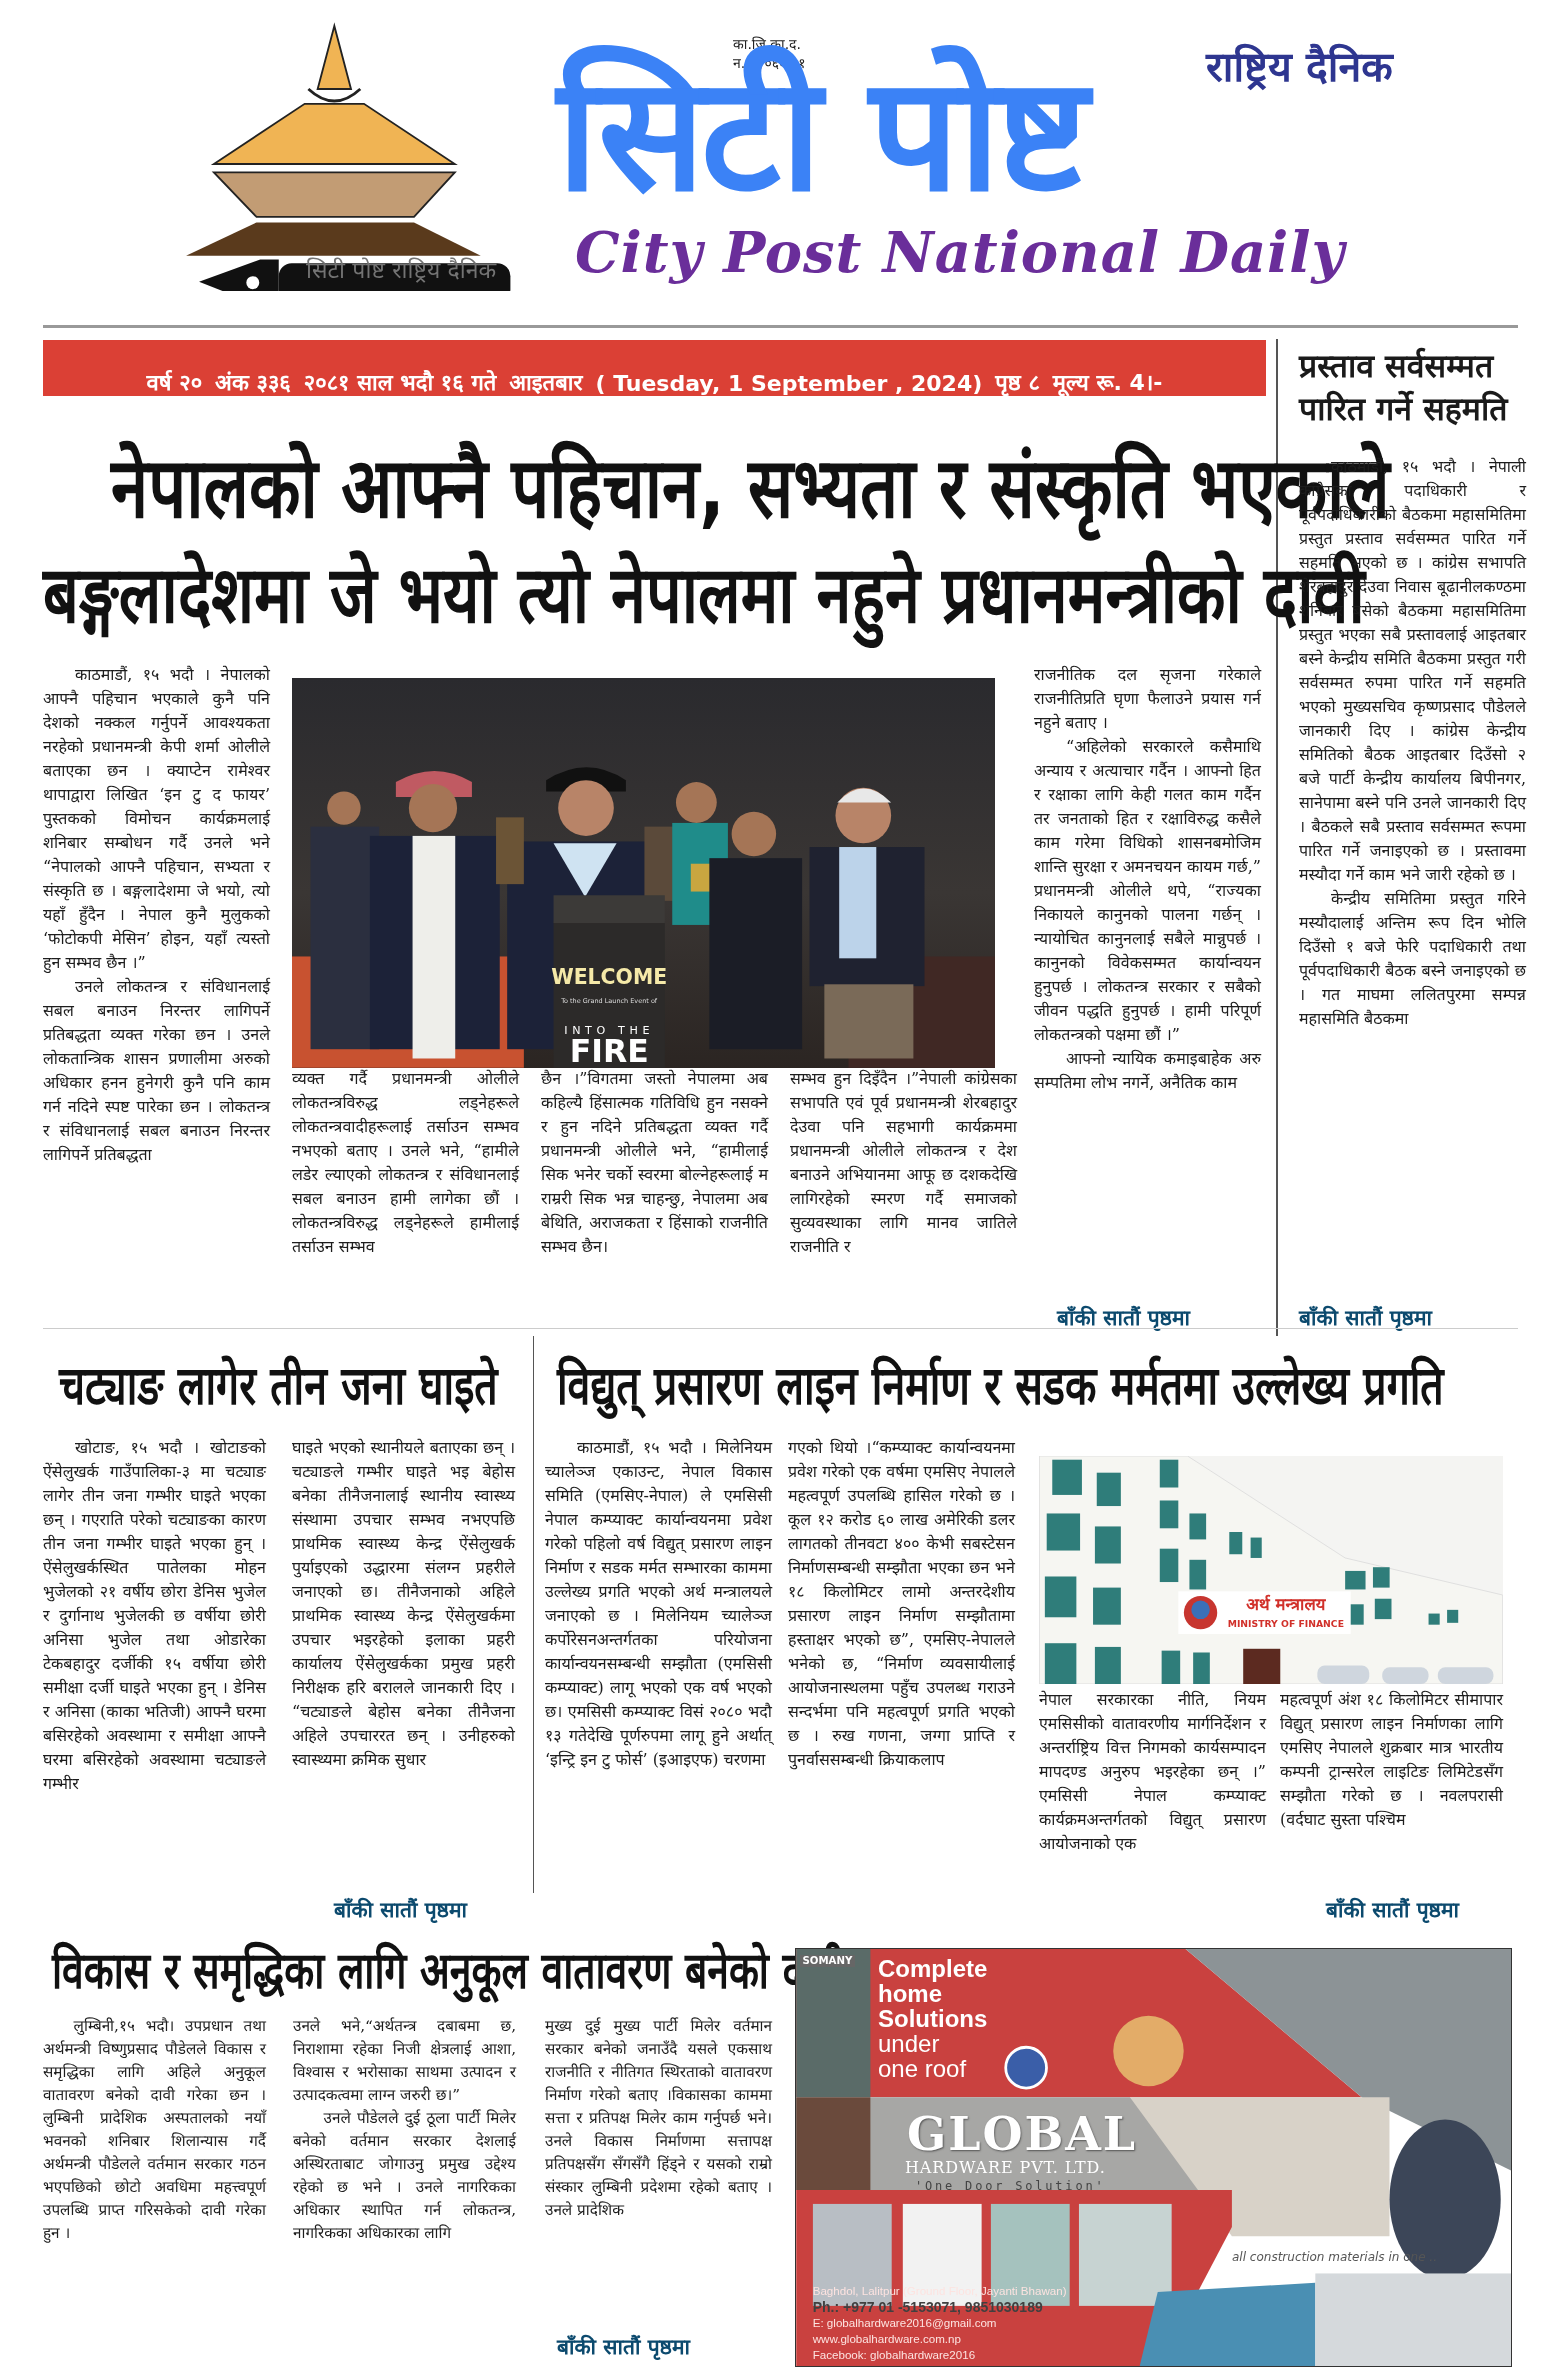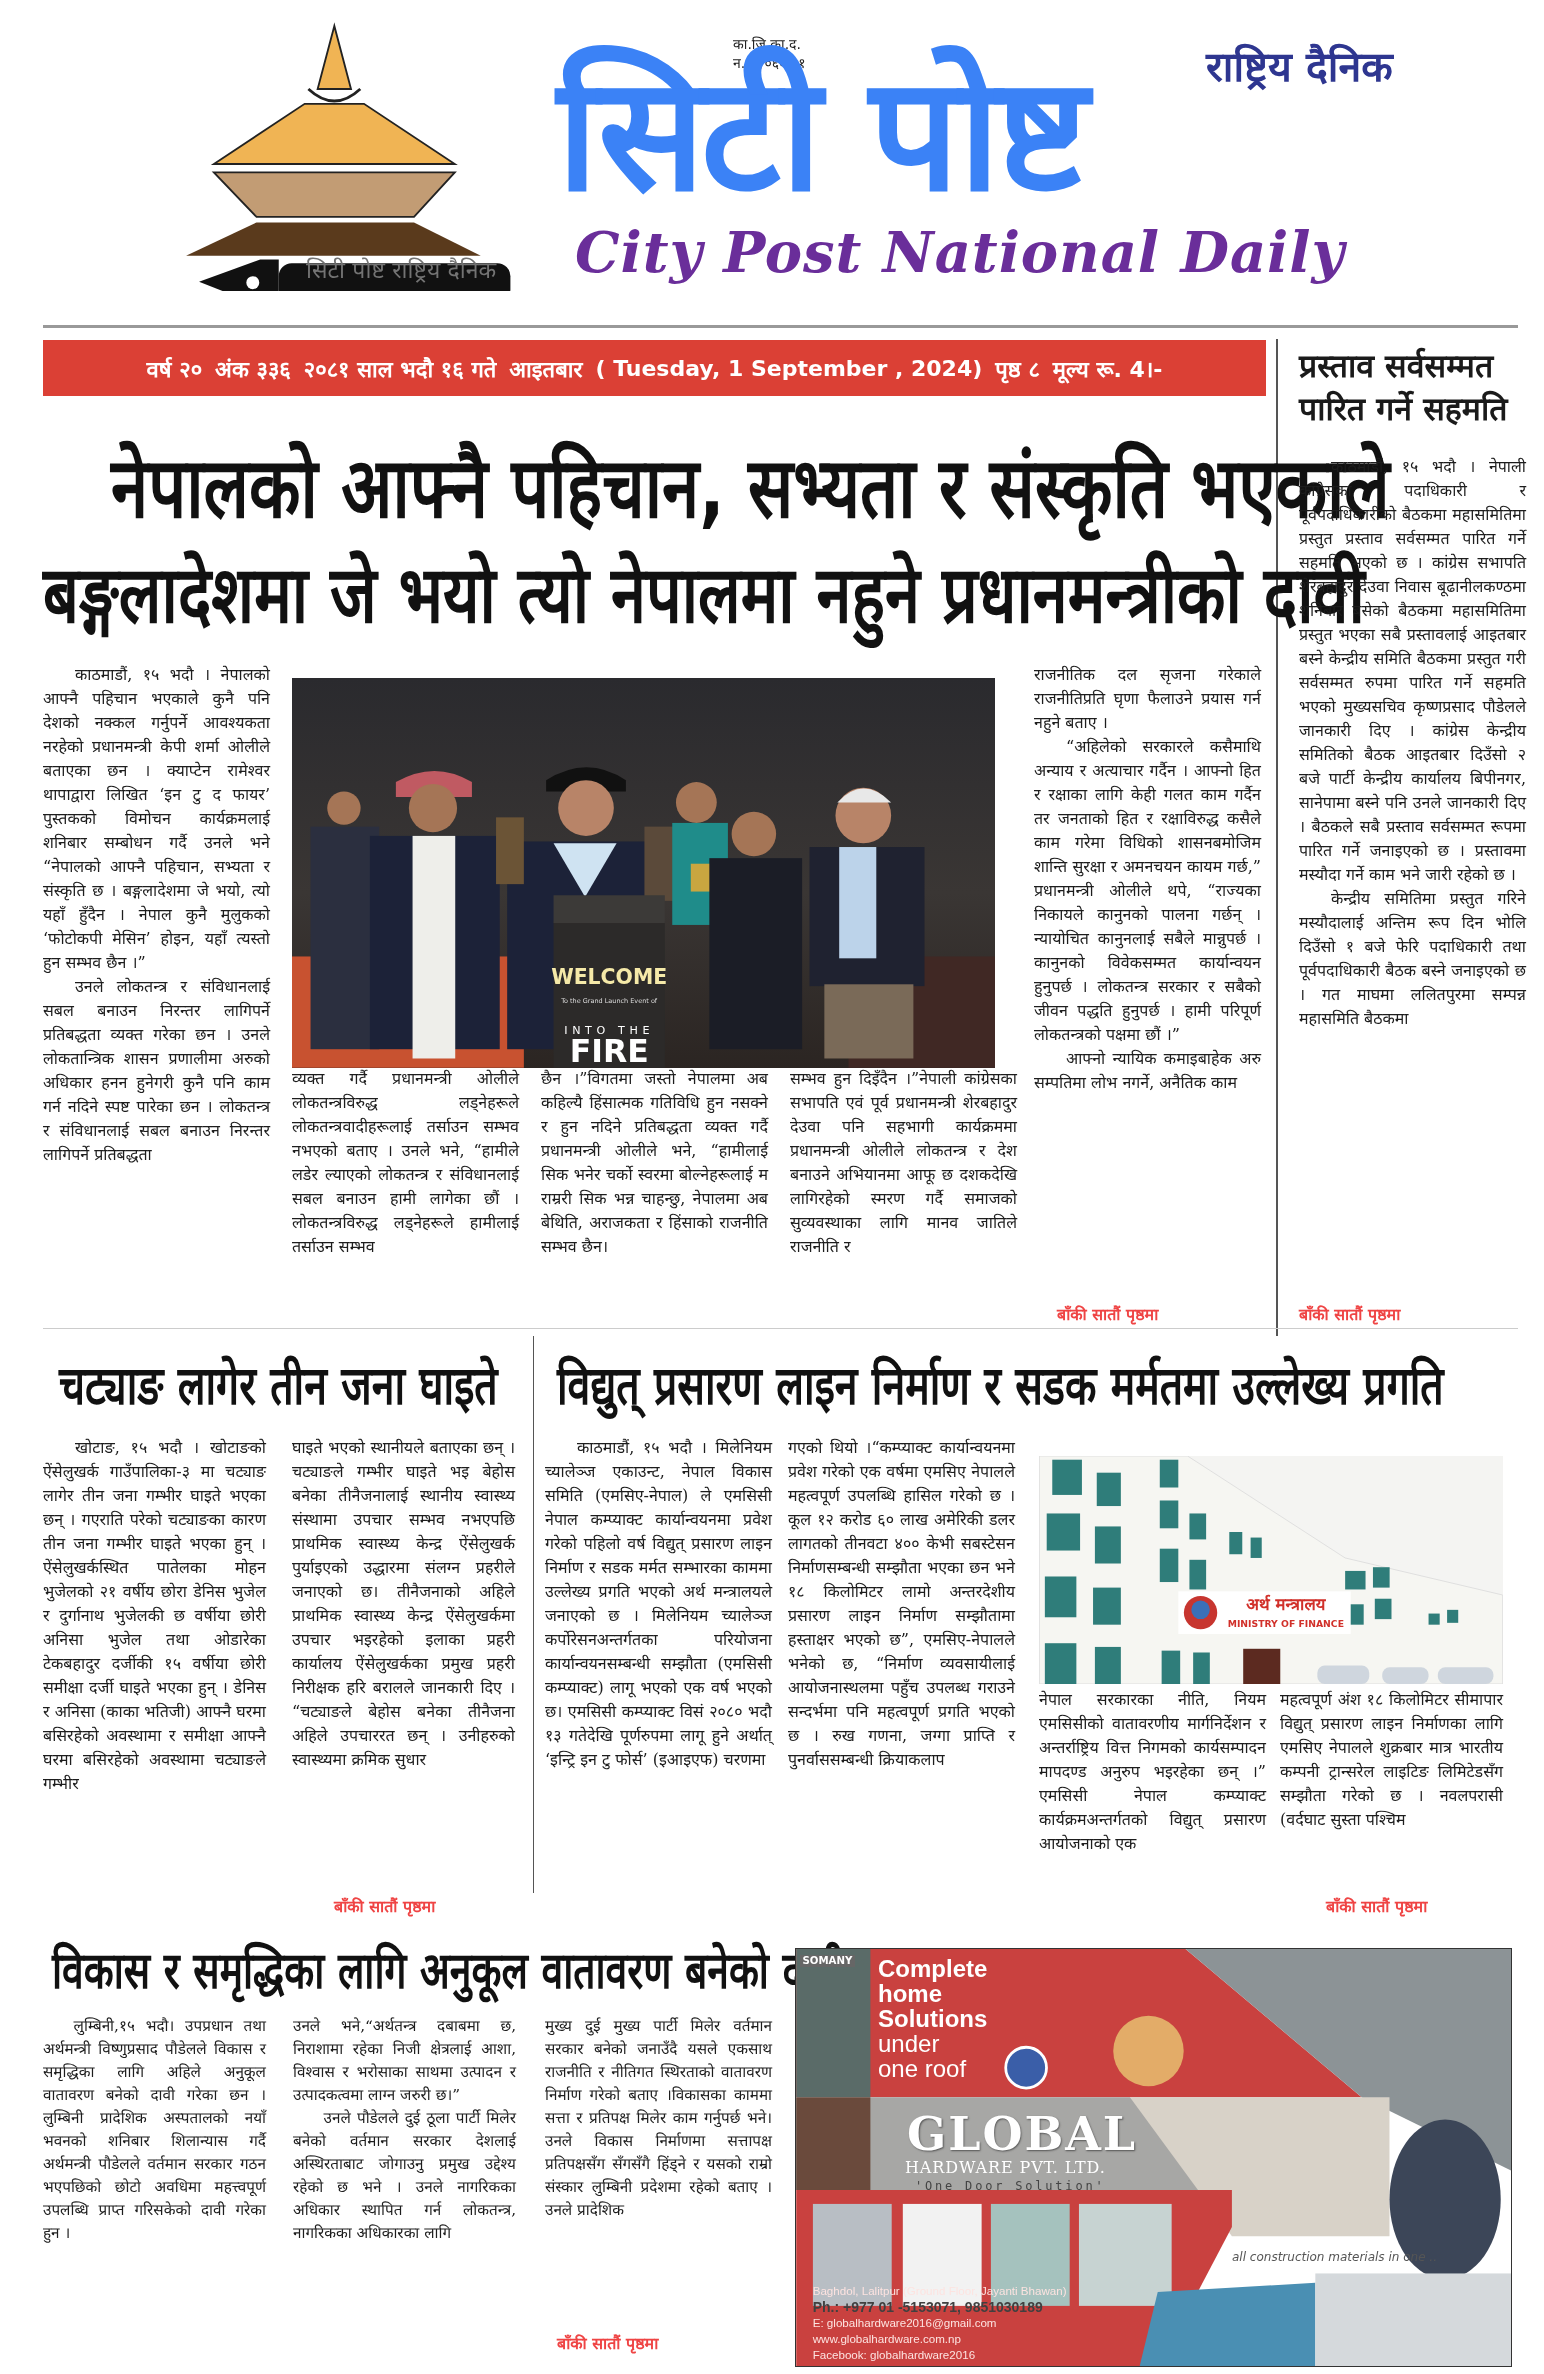--- a/index.html
+++ b/index.html
@@ -11,37 +11,37 @@
   
   #logo-svg { left: 186px; top: 13px; width: 343px; height: 278px; }
   .reg-no { left: 733px; top: 35px; font-size: 14px; line-height: 18.6px; color: #222; text-align: left; }
   .mast-devanagari { left: 557px; top: 46px; font-family: "DejaVu Sans", sans-serif; font-weight: bold; font-size: 158px; line-height: 176px; color: #3b82f6; letter-spacing: -3.7px; white-space: nowrap; }
   .mast-national { left: 1206px; top: 37px; font-weight: bold; font-size: 41px; color: #2e3690; white-space: nowrap; }
   .mast-english { left: 575px; top: 219px; font-family: "DejaVu Serif", serif; font-style: italic; font-weight: bold; font-size: 56px; color: #6a2e9a; white-space: nowrap; letter-spacing: 0.9px; }
 
   .rule-top { left: 43px; top: 325px; width: 1475px; height: 2.8px; background: #999; }
 
   
-  .dateline { left: 43px; top: 340px; width: 1223px; height: 56px; background: #db4035; color: #fff; display: flex; align-items: center; justify-content: center; gap: 13px; font-size: 22px; font-weight: bold; white-space: nowrap; }
+  .dateline { left: 43px; top: 340px; width: 1223px; height: 56px; background: #db4035; color: #fff; display: flex; align-items: flex-end; justify-content: center; gap: 13px; font-size: 22px; font-weight: bold; white-space: nowrap; }
 
   
   .vrule { background: #555; width: 1.9px; }
 
   
   .hl { font-family: "DejaVu Sans", sans-serif; font-weight: bold; color: #111; white-space: nowrap; transform-origin: left top; }
   .main-hl-1 { left: 111px; top: 427px; font-size: 67px; transform: scaleY(1.25); }
   .main-hl-2 { left: 43px; top: 538px; font-size: 63px; transform: scaleY(1.25); }
 
   .side-hl { left: 1299px; top: 345px; font-size: 32px; line-height: 43px; font-weight: bold; }
 
   
   .col { font-family: "DejaVu Serif", serif; font-size: 16px; line-height: 24px; text-align: justify; color: #1d1d1d; }
   .col p { text-indent: 2em; }
   .col p.noind { text-indent: 0; }
-  .more { font-weight: bold; font-size: 16px; color: #ef4444; white-space: nowrap; }
+  .more { font-weight: bold; font-size: 21px; color: #0c4a6e; white-space: nowrap; }
 
   
   .photo { overflow: hidden; margin-top: 12px; }
 
   
   .ad { left: 795px; top: 1948px; width: 717px; height: 419px; border: 1.9px solid #333; background: #fff; overflow: hidden; }
 </style>
 </head>
 <body>
 

